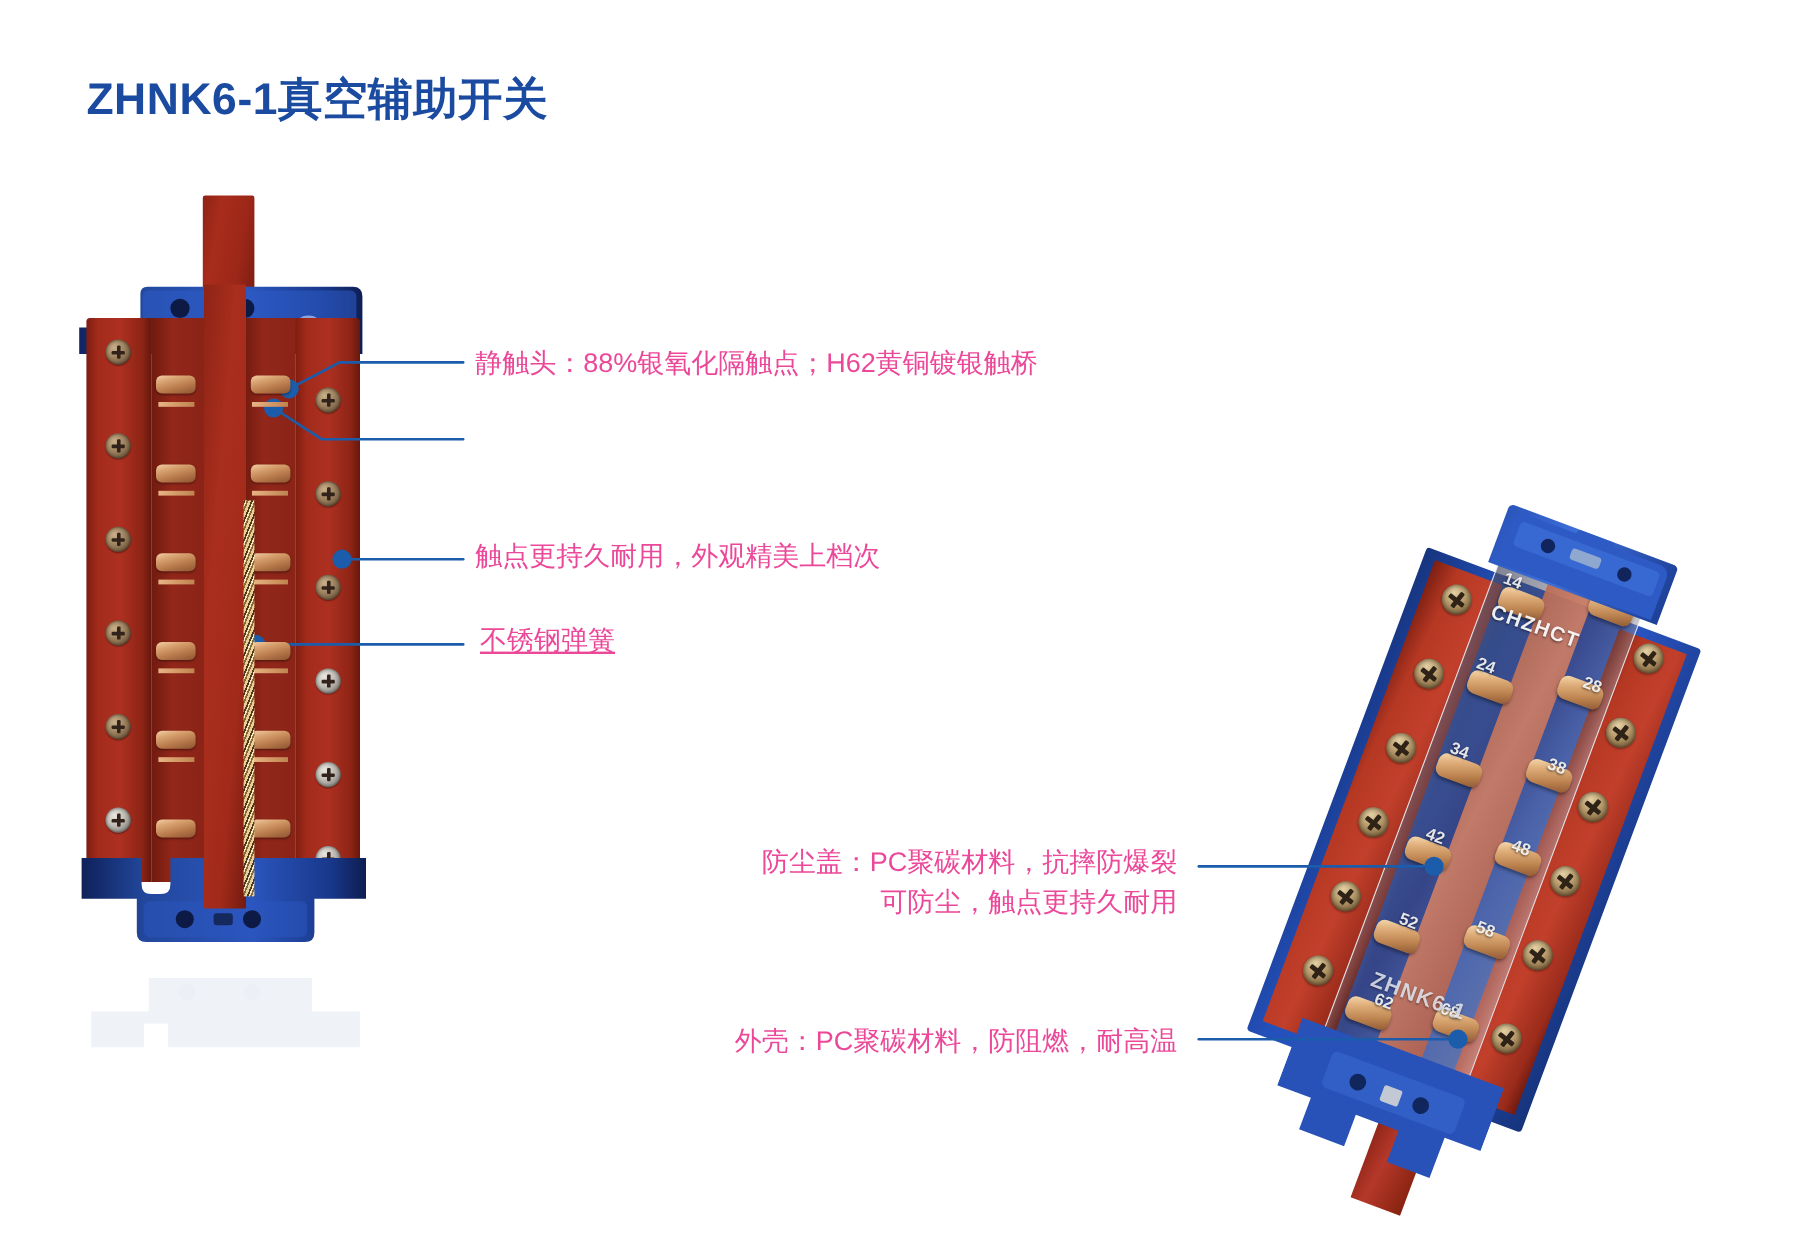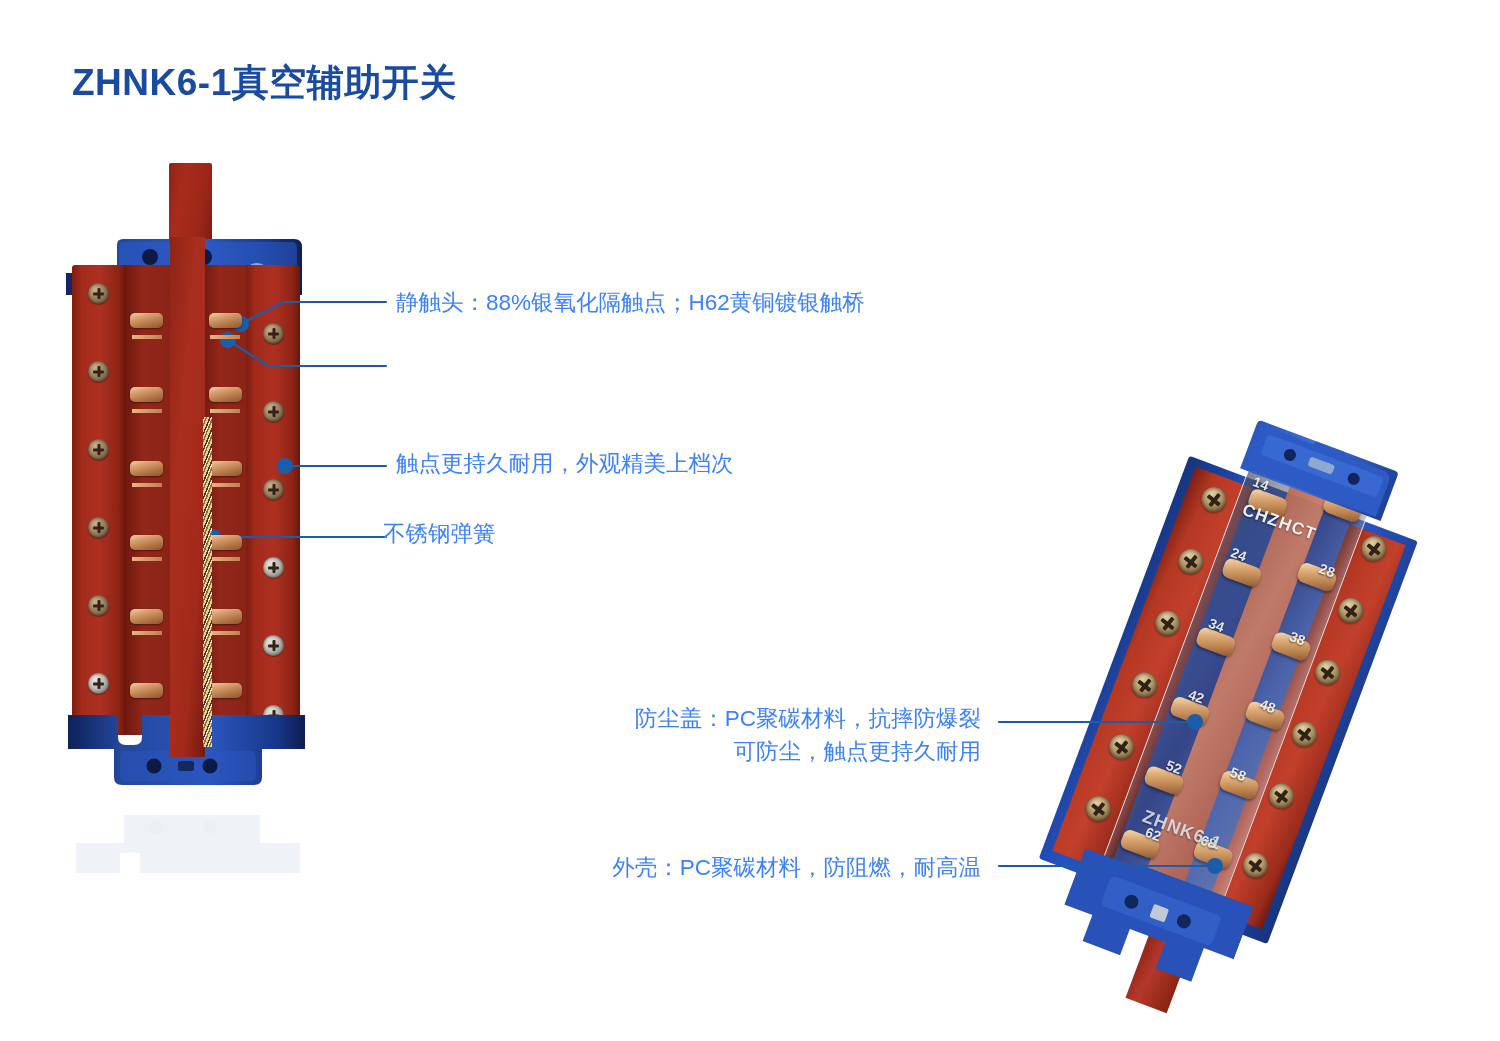--- a/index.html
+++ b/index.html
@@ -16,21 +16,21 @@
     position: absolute; left: 72px; top: 58px;
     font-size: 37px; font-weight: 700;
     color: #1b4ba0; letter-spacing: 0.5px;
     white-space: nowrap;
   }
 
   
   .callout-text {
     position: absolute;
     font-size: 22.5px;
-    color: #3b82f6;
+    color: #ec4899;
     white-space: nowrap;
     line-height: 1.46;
   }
   .callout-text.right-align { text-align: right; }
 
   
   .leader-svg { position: absolute; left: 0; top: 0; width: 1500px; height: 1041px; pointer-events: none; }
 
   
   #product-front {
@@ -421,21 +421,21 @@
 
   <div class="callout-text" style="left:396px; top:287px;">
     <div>静触头：88%银氧化隔触点；H62黄铜镀银触桥</div>
   </div>
 
 
   <div class="callout-text" style="left:396px; top:448px;">
     <div>触点更持久耐用，外观精美上档次</div>
   </div>
 
-  <div class="callout-text" style="left:383px; top:518px;">
+  <div class="callout-text" style="left:400px; top:518px;text-decoration:underline;">
     <div>不锈钢弹簧</div>
   </div>
 
   <div class="callout-text right-align" style="left:536px; top:703px; width:445px;">
     <div>防尘盖：PC聚碳材料，抗摔防爆裂</div>
     <div>可防尘，触点更持久耐用</div>
   </div>
 
   <div class="callout-text right-align" style="left:518px; top:852px; width:463px;">
     <div>外壳：PC聚碳材料，防阻燃，耐高温</div>

